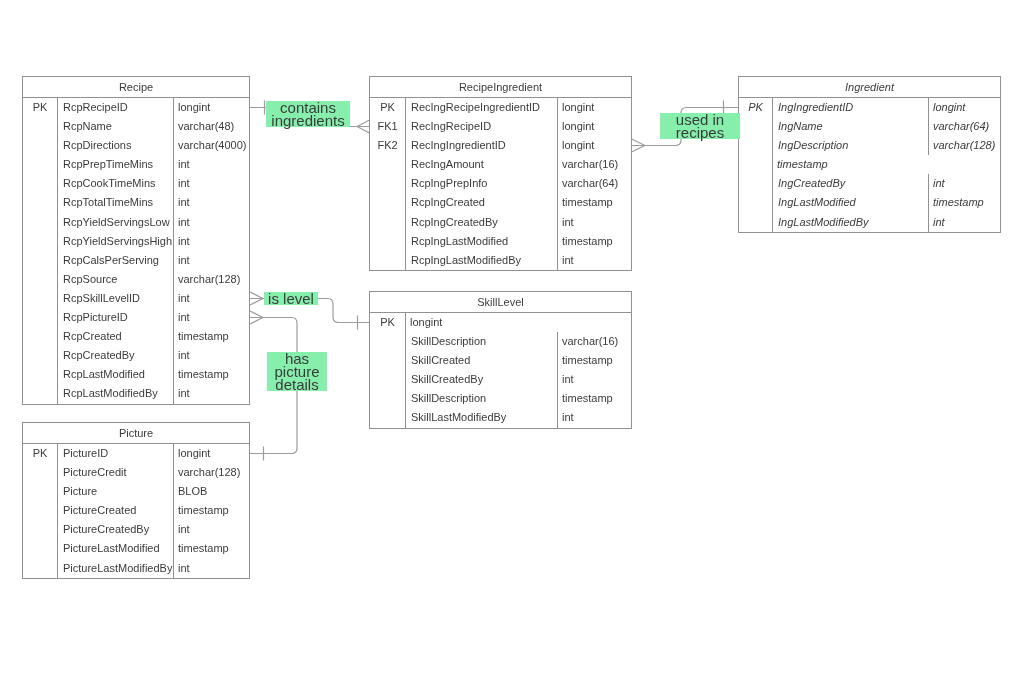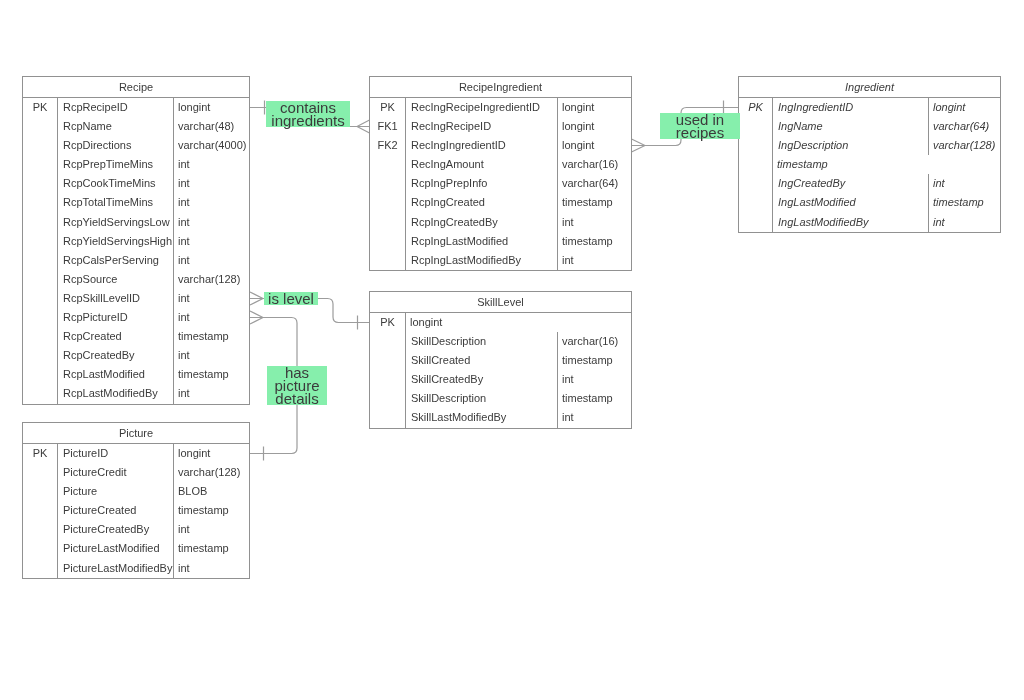--- a/index.html
+++ b/index.html
@@ -289,17 +289,17 @@
           <div class="cell type">int</div>
         </div>
       </div>
     </div>
 
   <div class="wire-label" style="left:266px;top:101px;width:84px;">contains
 ingredients</div>
   <div class="wire-label" style="left:660px;top:113px;width:80px;">used in
 recipes</div>
   <div class="wire-label" style="left:264px;top:292px;width:54px;">is level</div>
-  <div class="wire-label" style="left:267px;top:366px;width:60px;text-align:center;">has
+  <div class="wire-label" style="left:267px;top:352px;width:60px;text-align:center;">has
 picture
 details</div>
 
 </div>
 
 </body></html>

